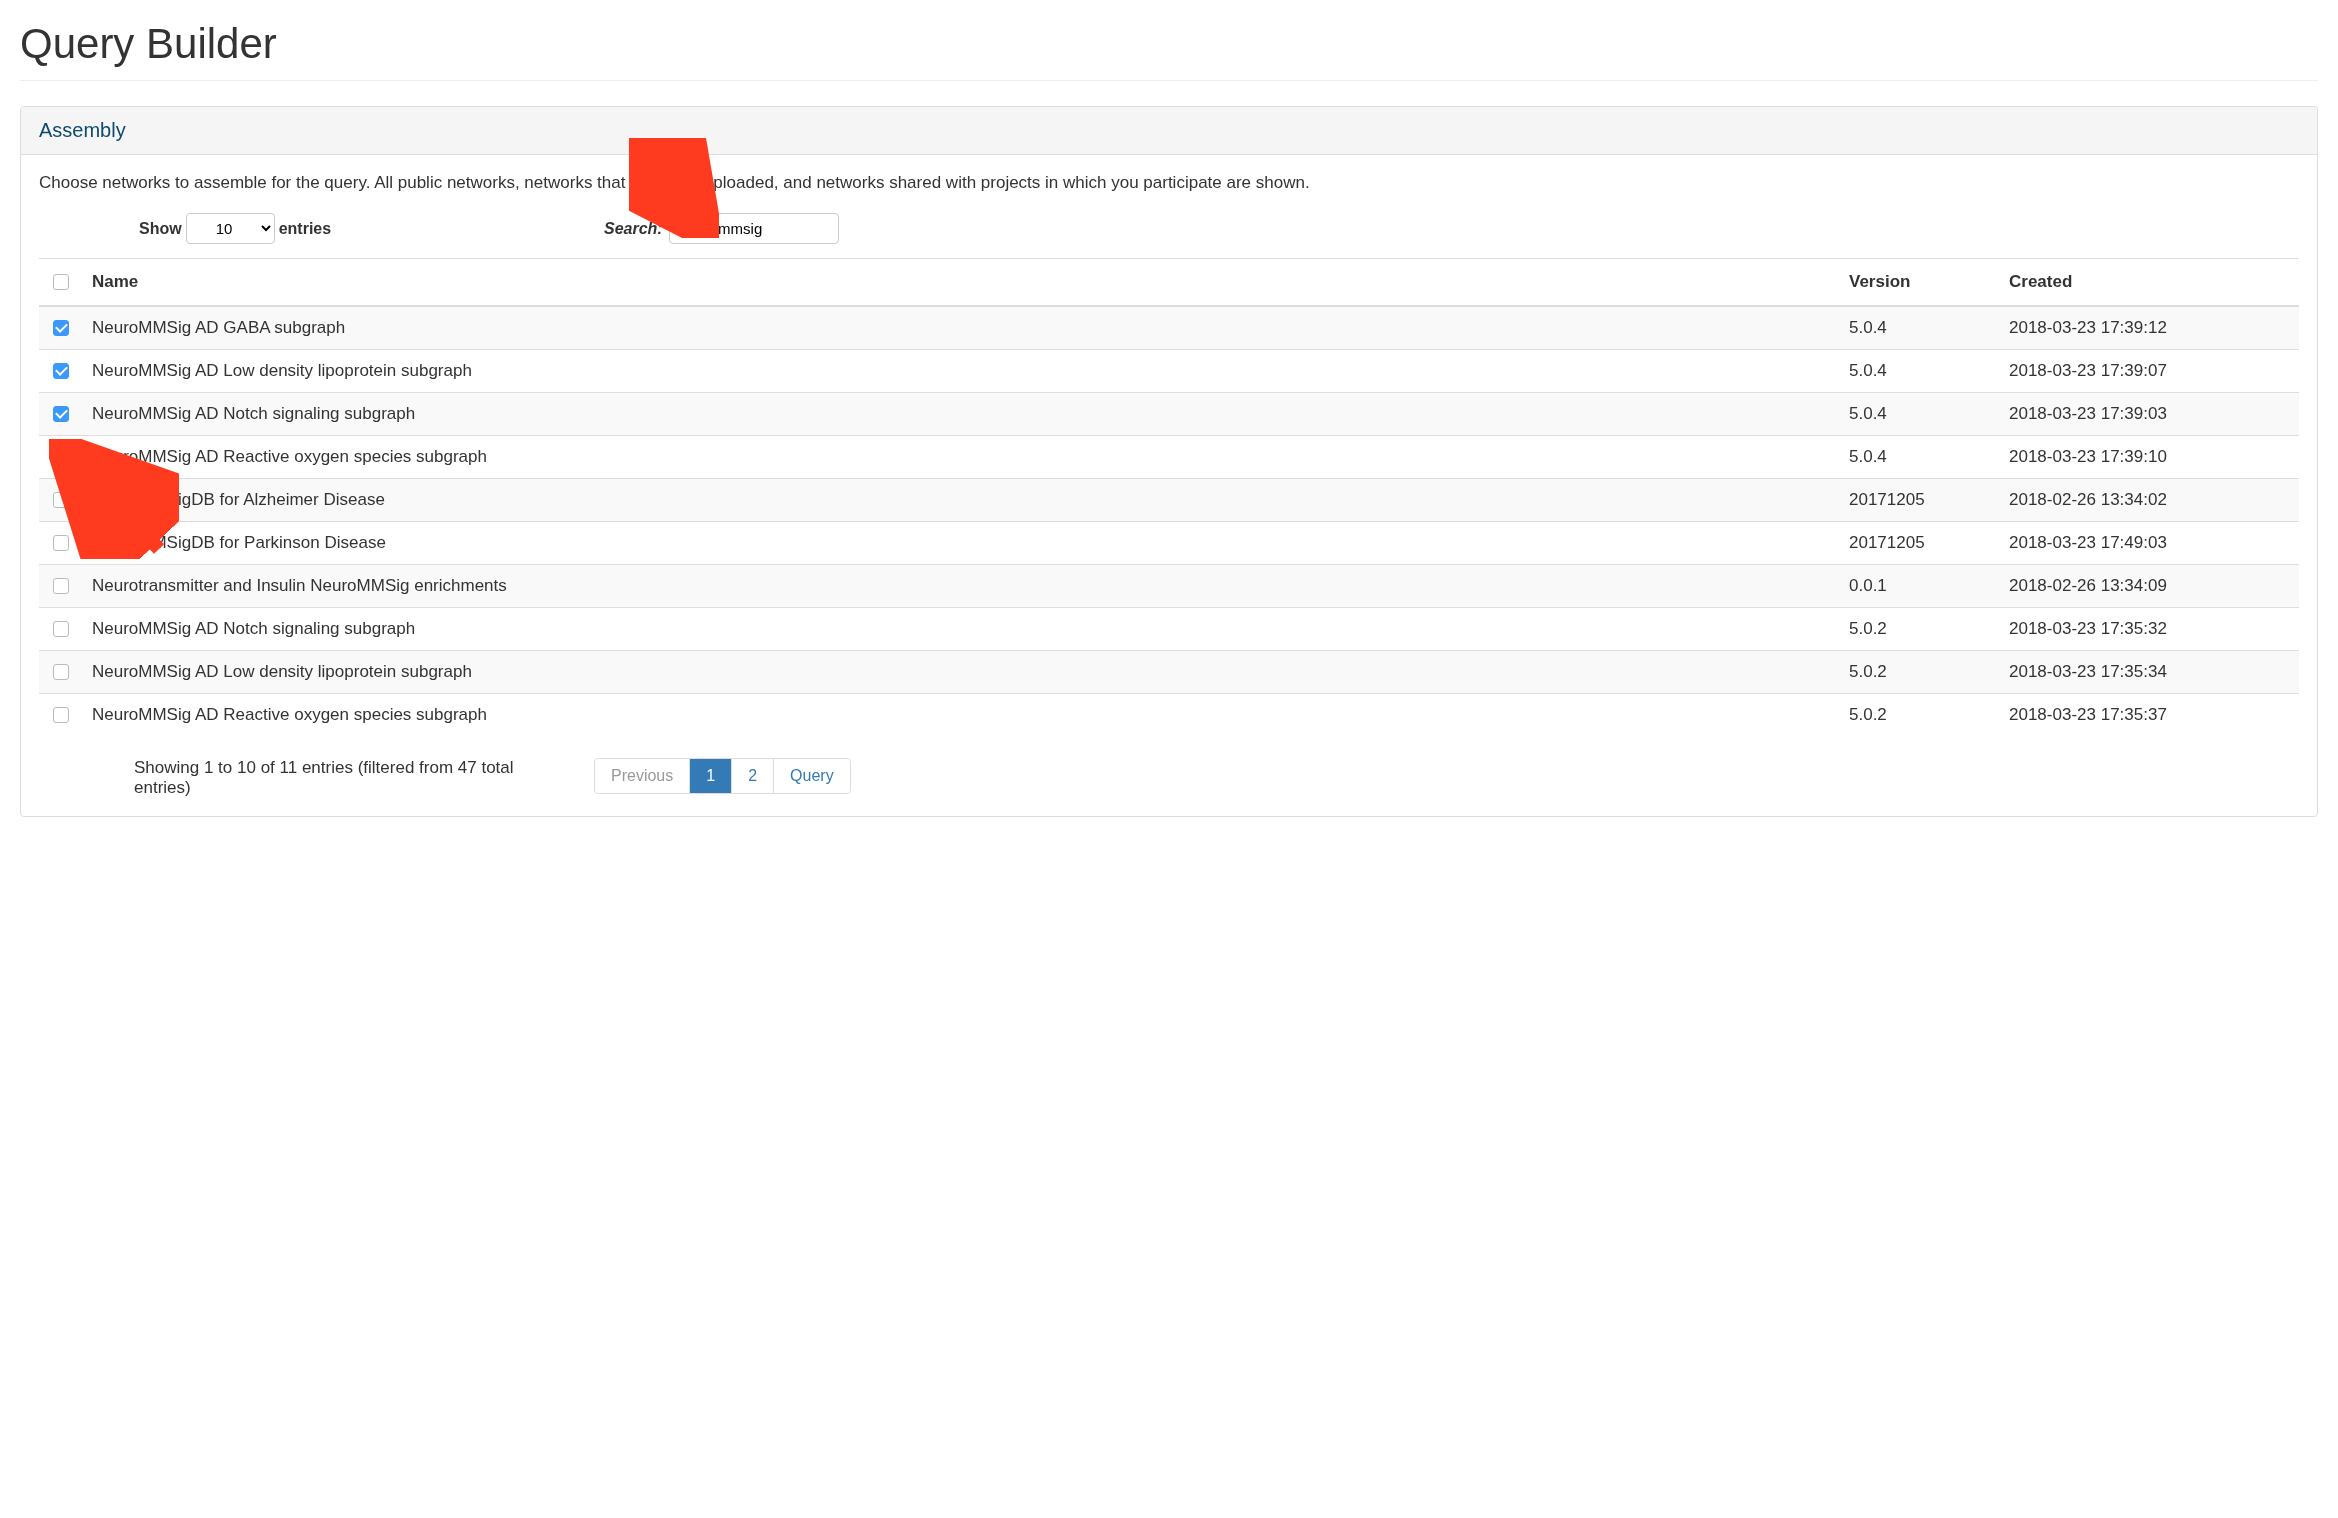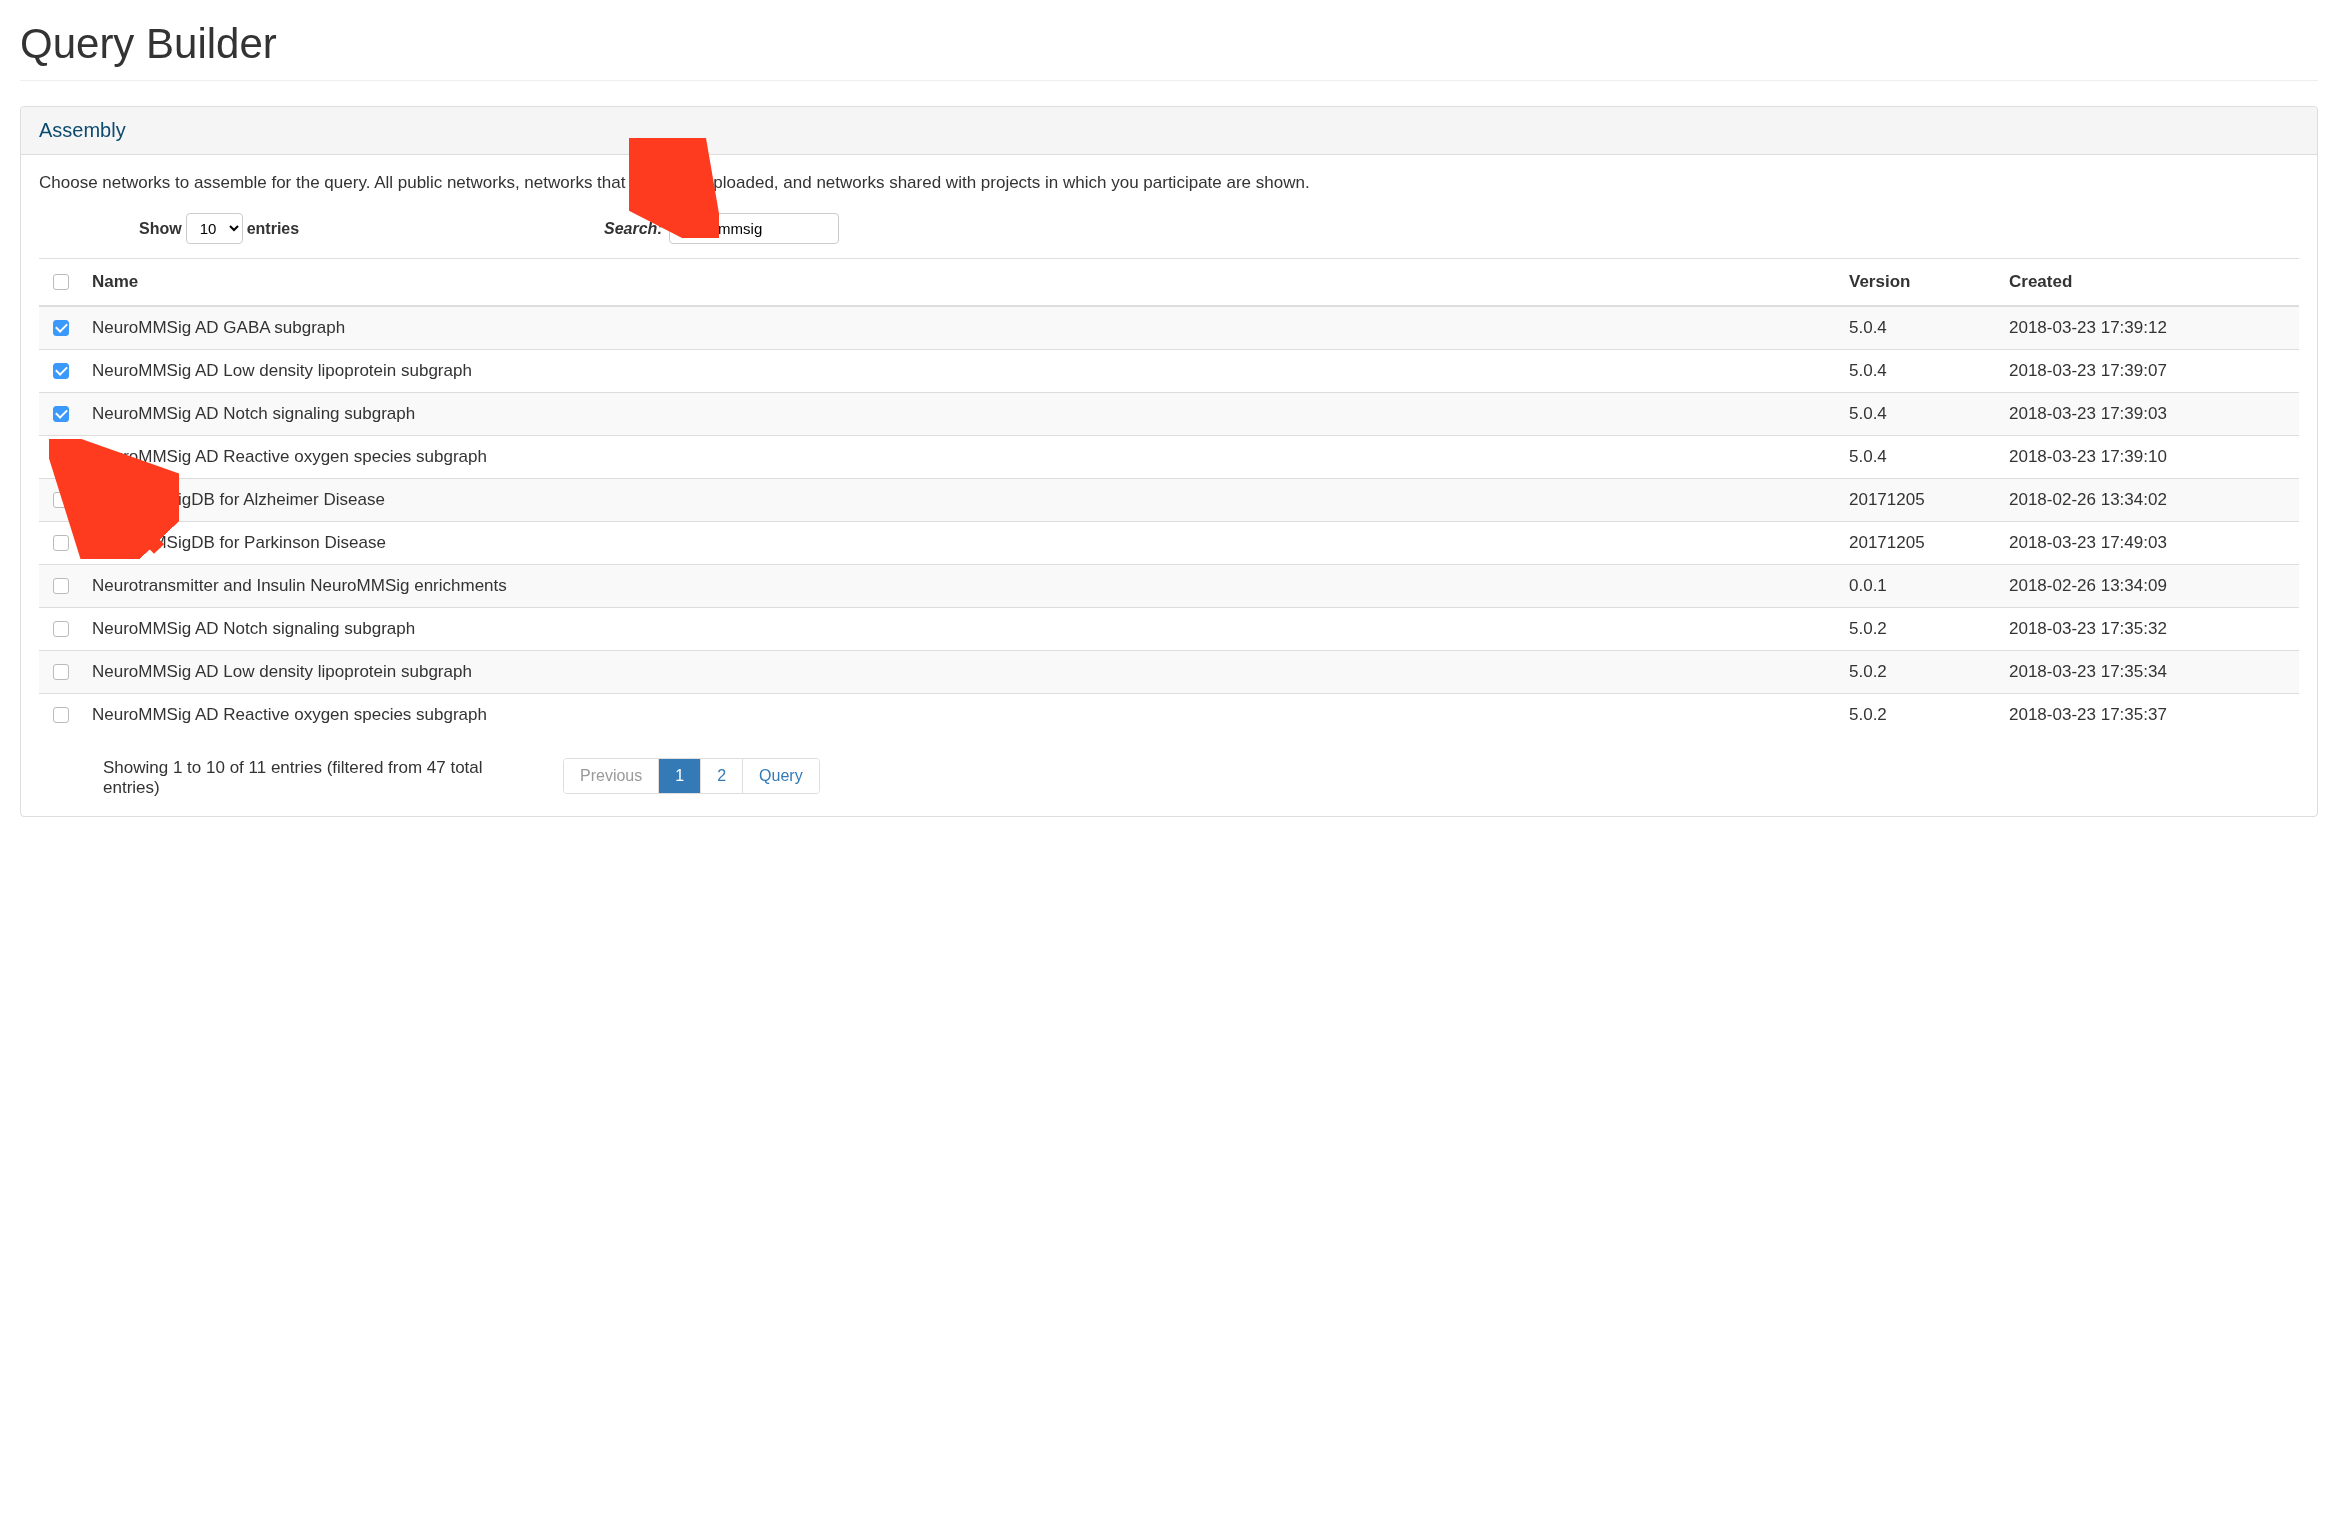--- a/index.html
+++ b/index.html
@@ -51,21 +51,21 @@
   .show-entries {
     margin-left: 100px;
     display: flex;
     align-items: center;
     gap: 4px;
     font-size: 16px;
   }
   .show-entries label { font-weight: 700; }
   .show-entries-suffix { font-weight: 700; }
   .show-entries select {
-    padding: 5px 9px;
+    padding: 5px 25px;
     border: 1px solid #ccc;
     border-radius: 4px;
     font-size: 15px;
     background: #fff;
   }
   .search-block {
     margin-left: auto;
     margin-right: auto;
     position: absolute;
     left: 565px;
@@ -138,21 +138,21 @@
     border: solid #fff;
     border-width: 0 2px 2px 0;
     transform: rotate(45deg);
   }
   .table-footer {
     display: flex;
     align-items: flex-start;
     margin-top: 22px;
   }
   .footer-info {
-    margin-left: 64px;
+    margin-left: 95px;
     max-width: 400px;
     font-size: 17px;
     color: #333;
   }
   .pagination {
     margin-left: 60px;
     display: flex;
     border: 1px solid #ddd;
     border-radius: 4px;
     overflow: hidden;

